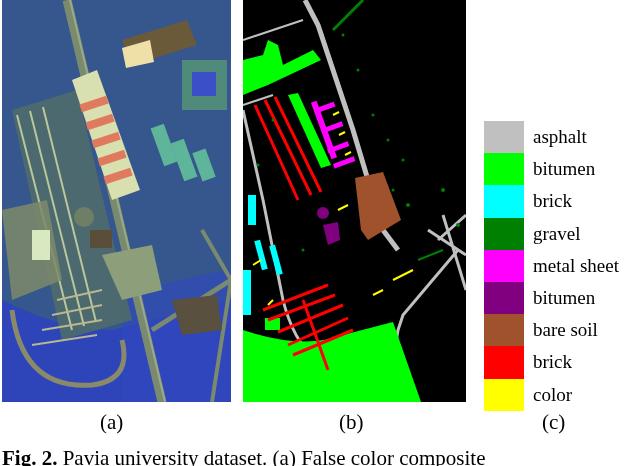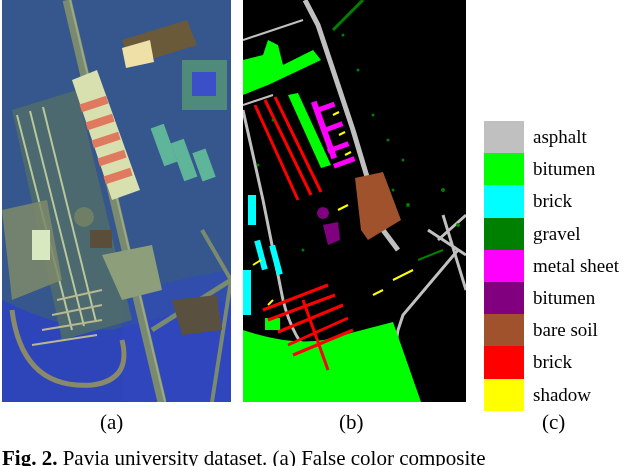--- a/index.html
+++ b/index.html
@@ -177,21 +177,21 @@
   <div class="legend-row">
     <div class="swatch" style="background:#a0522d"></div>
     <span class="legend-label">bare soil</span>
   </div>
   <div class="legend-row">
     <div class="swatch" style="background:#ff0000"></div>
     <span class="legend-label">brick</span>
   </div>
   <div class="legend-row">
     <div class="swatch" style="background:#ffff00"></div>
-    <span class="legend-label">shadow</span>
+    <span class="legend-label">color</span>
   </div>
 </div>
 
 <span class="sublabel" style="left:100px">(a)</span>
 <span class="sublabel" style="left:339px">(b)</span>
 <span class="sublabel" style="left:542px">(c)</span>
 
 <div class="caption">
   <b>Fig. 2.</b>
   <span>Pavia university dataset. (a) False color composite</span>

